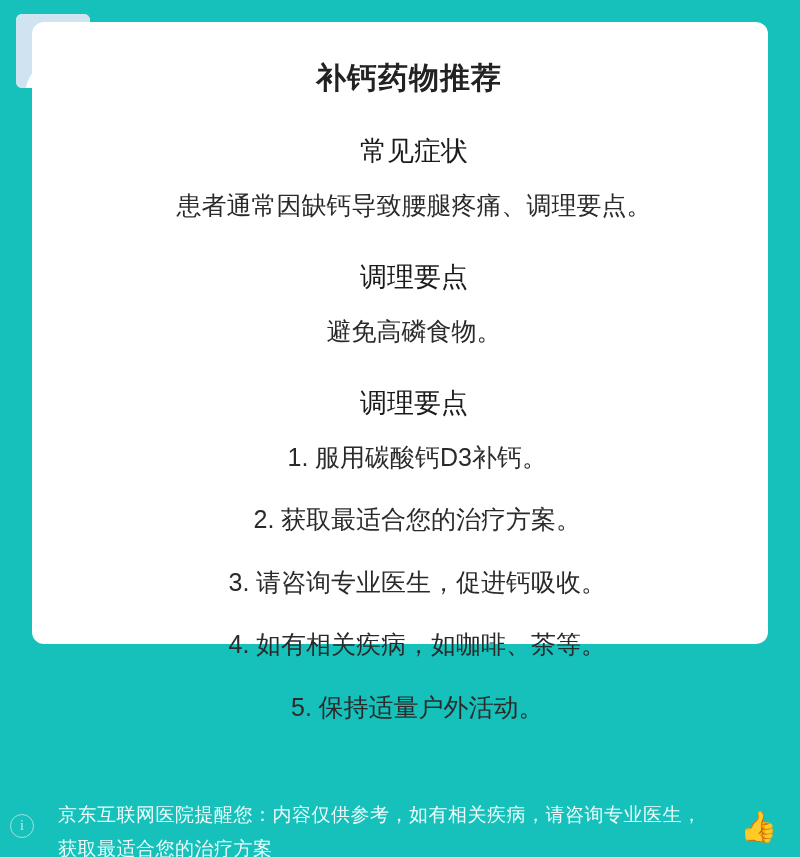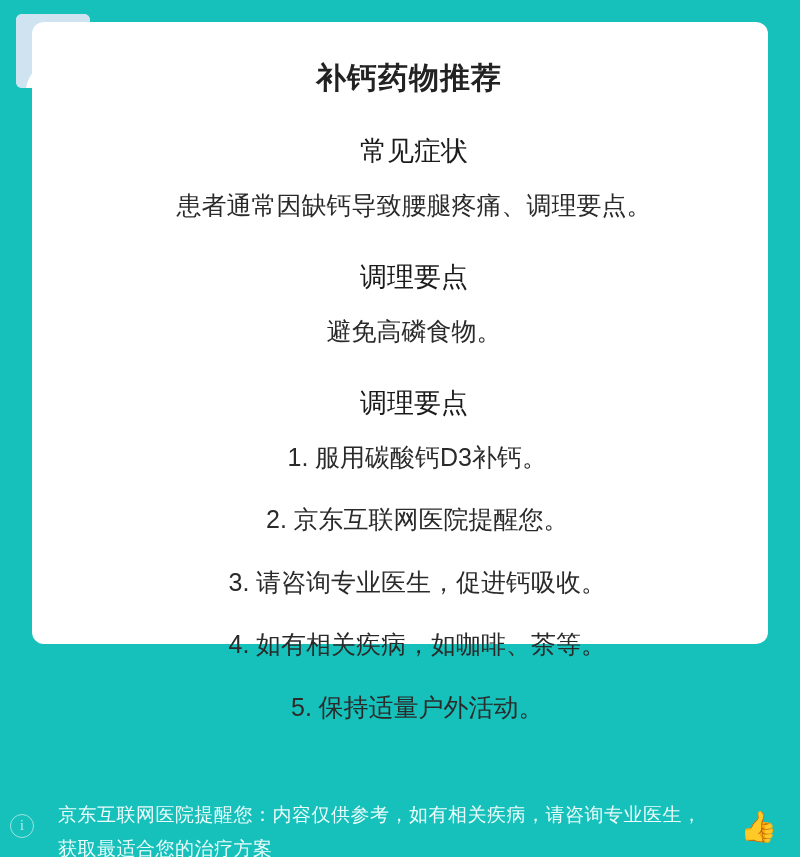--- a/index.html
+++ b/index.html
@@ -144,21 +144,21 @@
 
   <h2 class="section-head">调理要点</h2>
   <p class="section-body">避免高磷食物。</p>
 
   <h2 class="section-head">调理要点</h2>
   <ul class="steps">
     <li>
       <span class="num">1.</span><span>服用碳酸钙D3补钙。</span>
     </li>
     <li>
-      <span class="num">2.</span><span>京东互联网医院提醒您。</span>
+      <span class="num">2.</span><span>获取最适合您的治疗方案。</span>
     </li>
     <li>
       <span class="num">3.</span><span>请咨询专业医生，促进钙吸收。</span>
     </li>
     <li>
       <span class="num">4.</span><span>如有相关疾病，如咖啡、茶等。</span>
     </li>
     <li>
       <span class="num">5.</span><span>保持适量户外活动。</span>
     </li>

